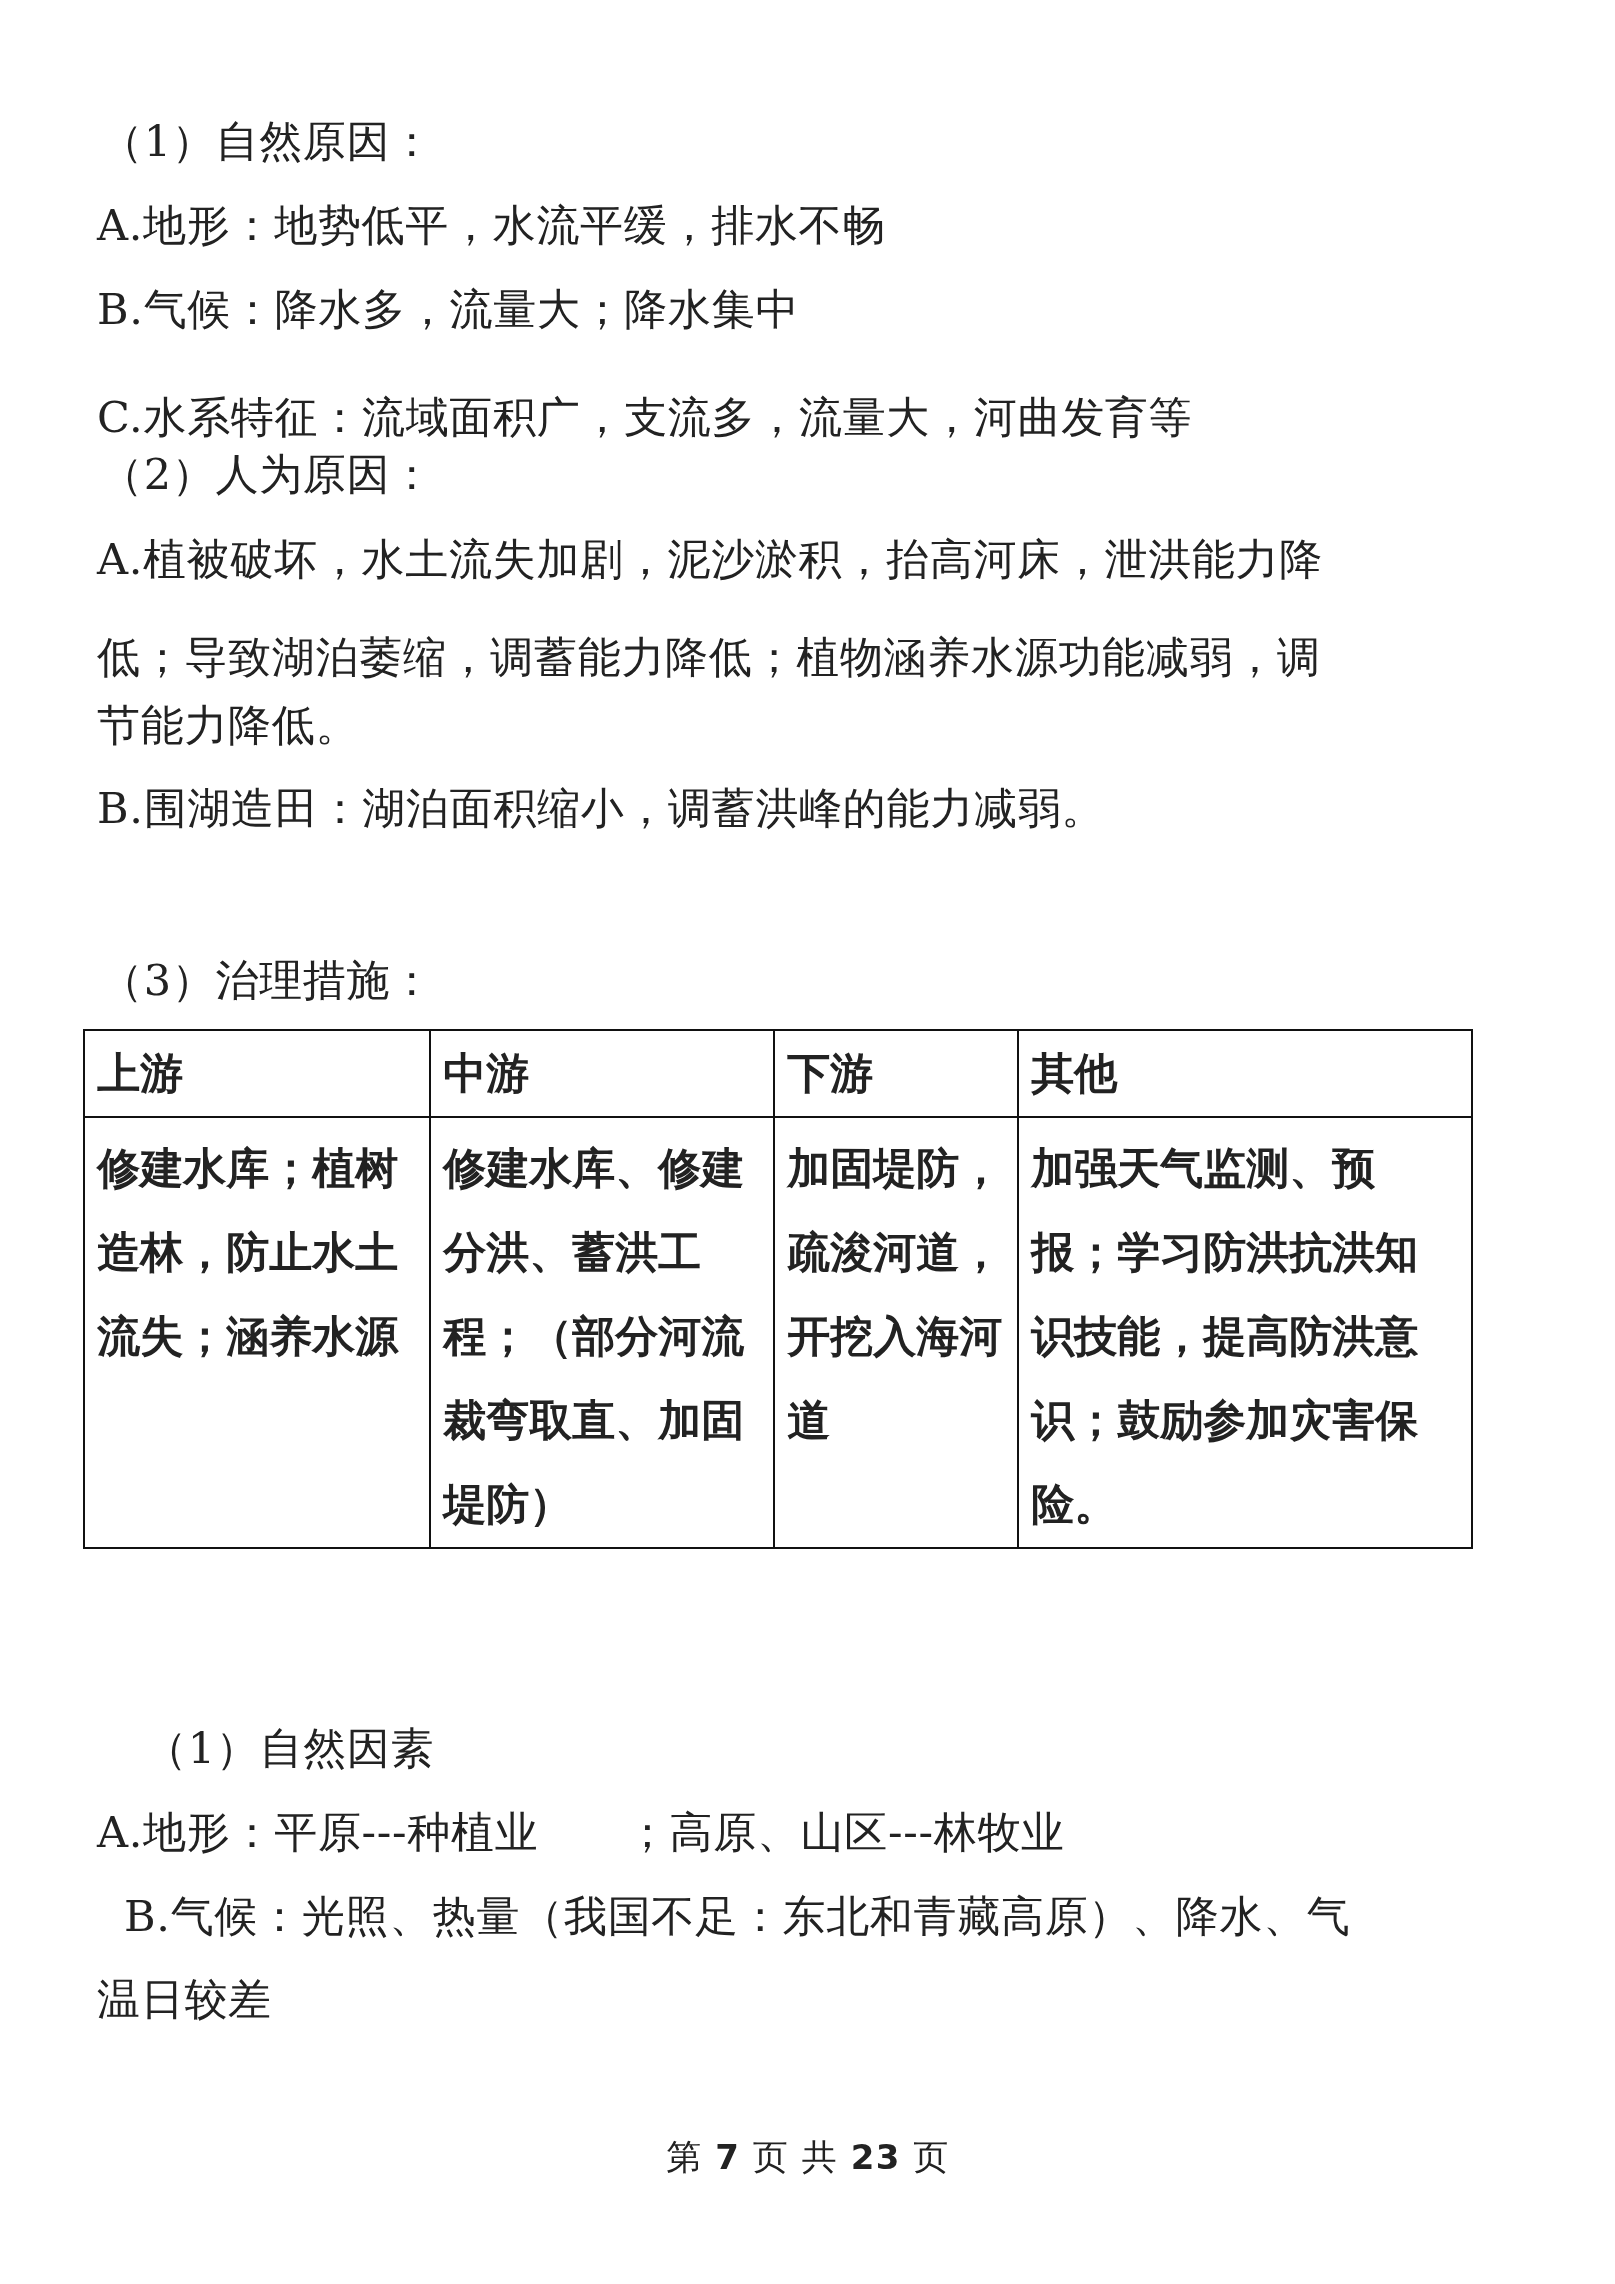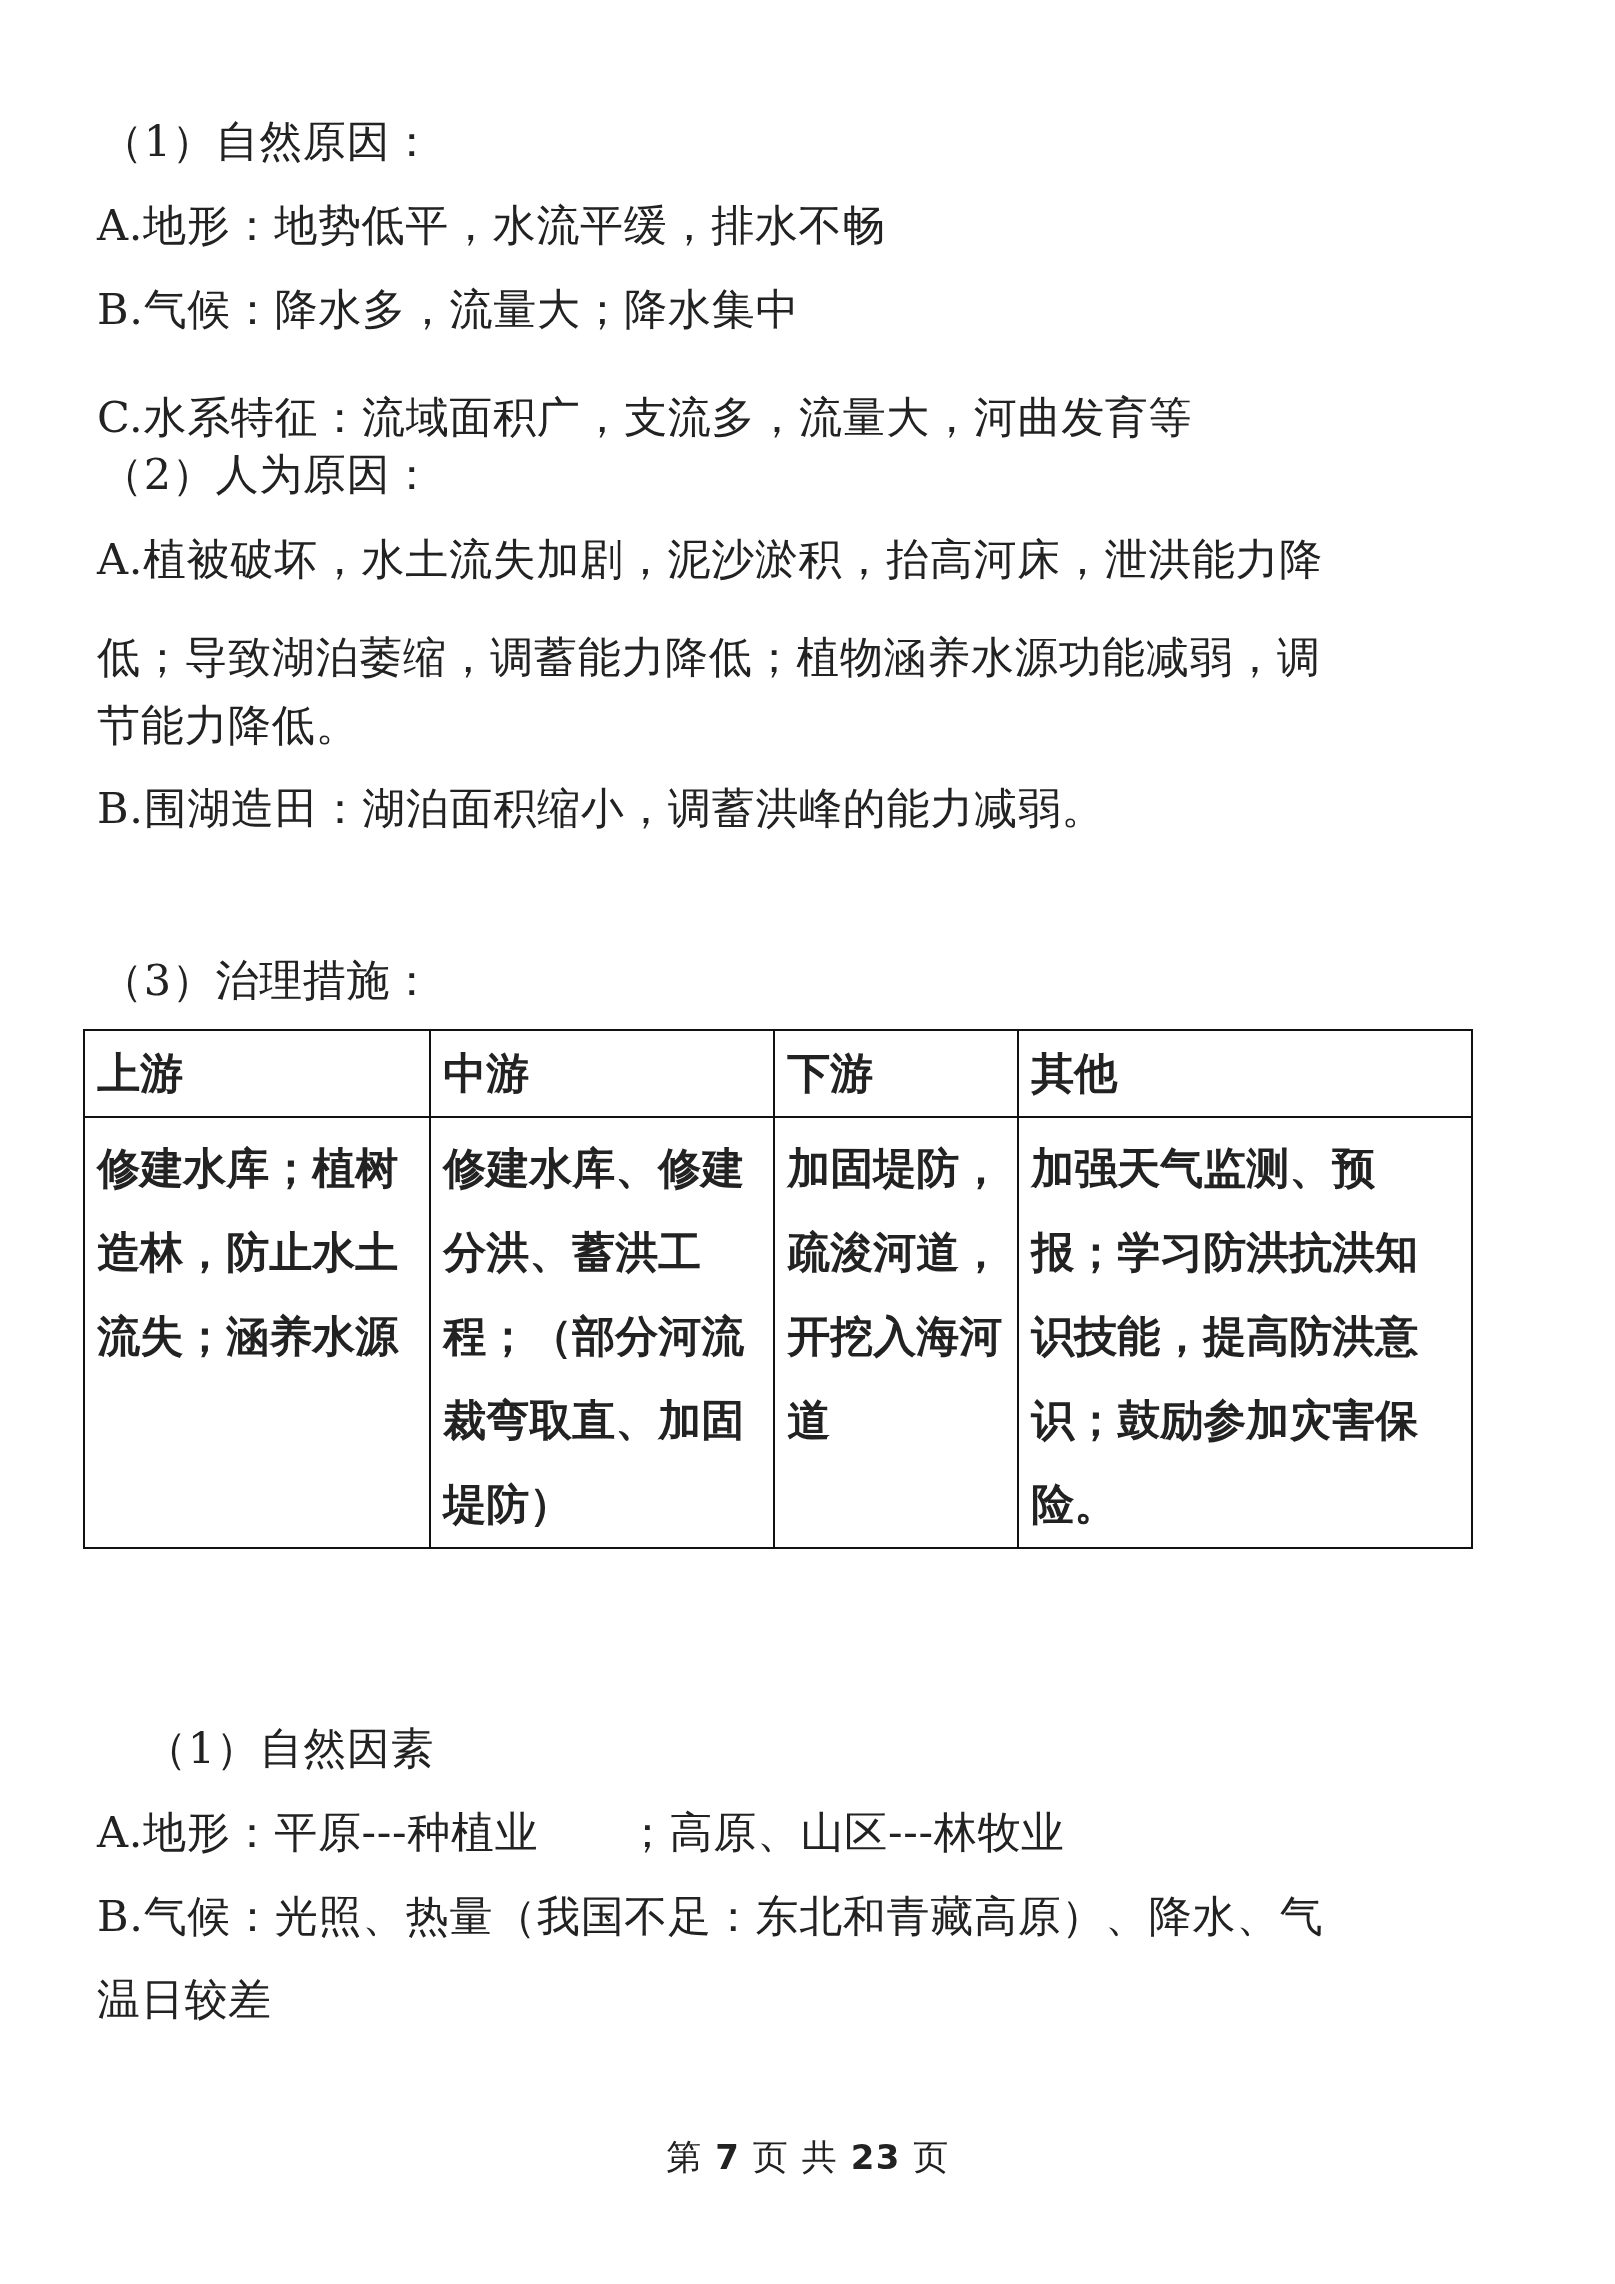--- a/index.html
+++ b/index.html
@@ -120,21 +120,21 @@
         <td>修建水库；植树造林，防止水土流失；涵养水源</td>
         <td>修建水库、修建分洪、蓄洪工程；（部分河流裁弯取直、加固堤防）</td>
         <td>加固堤防，疏浚河道，开挖入海河道</td>
         <td>加强天气监测、预报；学习防洪抗洪知识技能，提高防洪意识；鼓励参加灾害保险。</td>
       </tr>
     </tbody>
   </table>
 
   <div class="line indent-sub" style="top:1721px;margin-left:44px;">（1）自然因素</div>
   <div class="line" style="top:1805px;">A.地形：平原---种植业　　；高原、山区---林牧业</div>
-  <div class="line" style="top:1889px;">B.气候：光照、热量（我国不足：东北和青藏高原）、降水、气</div>
+  <div class="line" style="top:1889px;margin-left:27px;">B.气候：光照、热量（我国不足：东北和青藏高原）、降水、气</div>
   <div class="line" style="top:1972px;">温日较差</div>
 
   <div class="footer">
     <span>第</span>
     <span class="num">7</span>
     <span>页 共</span>
     <span class="num">23</span>
     <span>页</span>
   </div>
 

